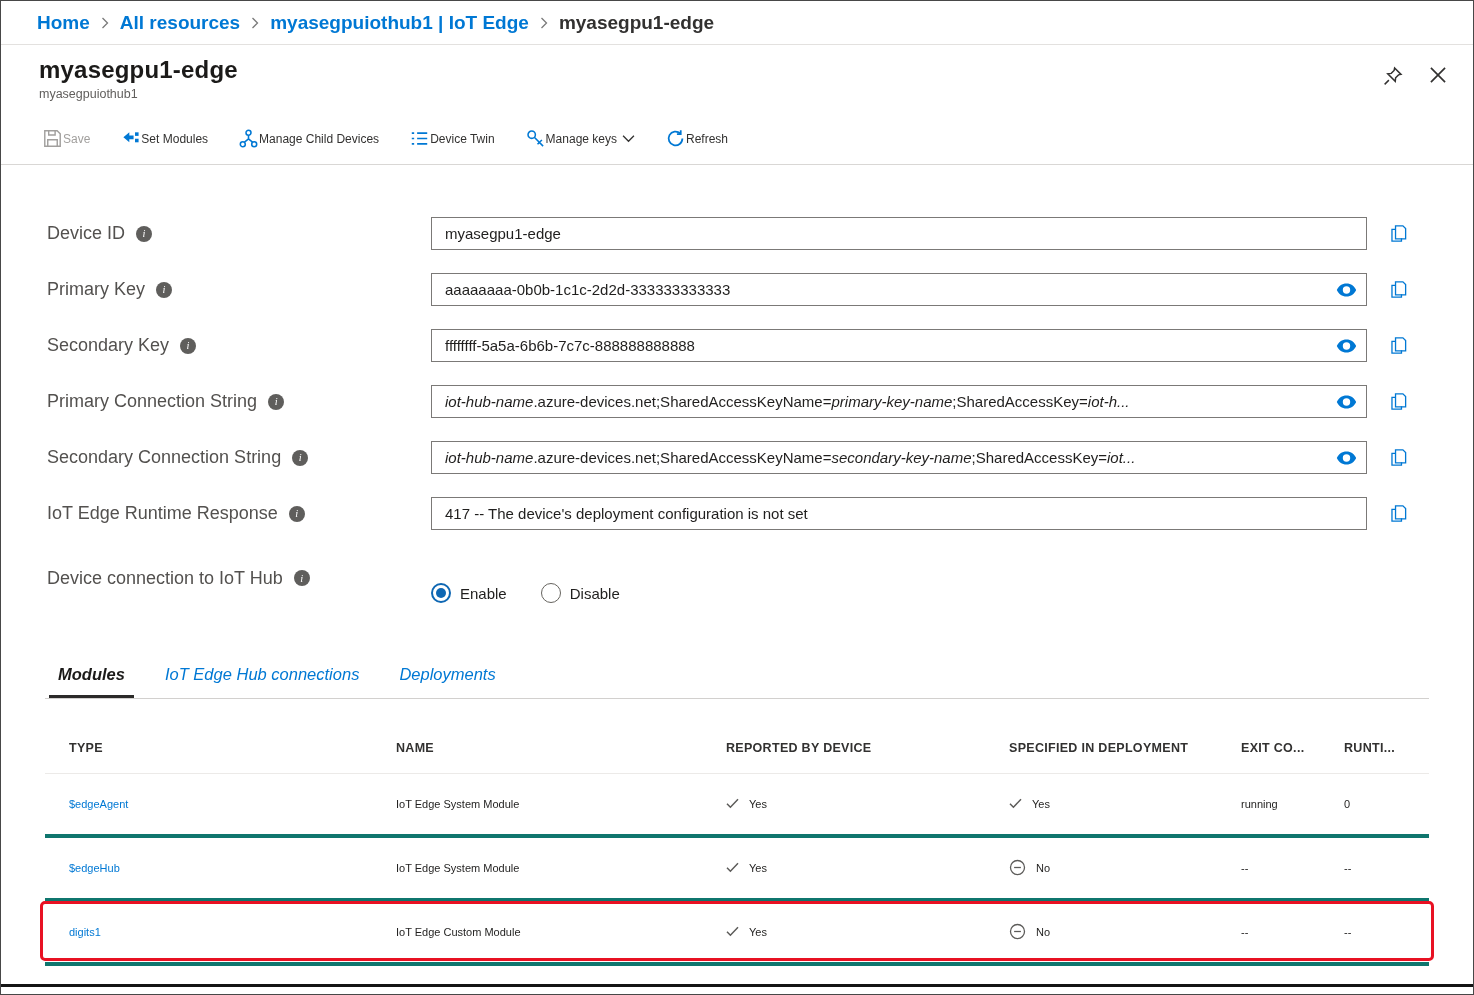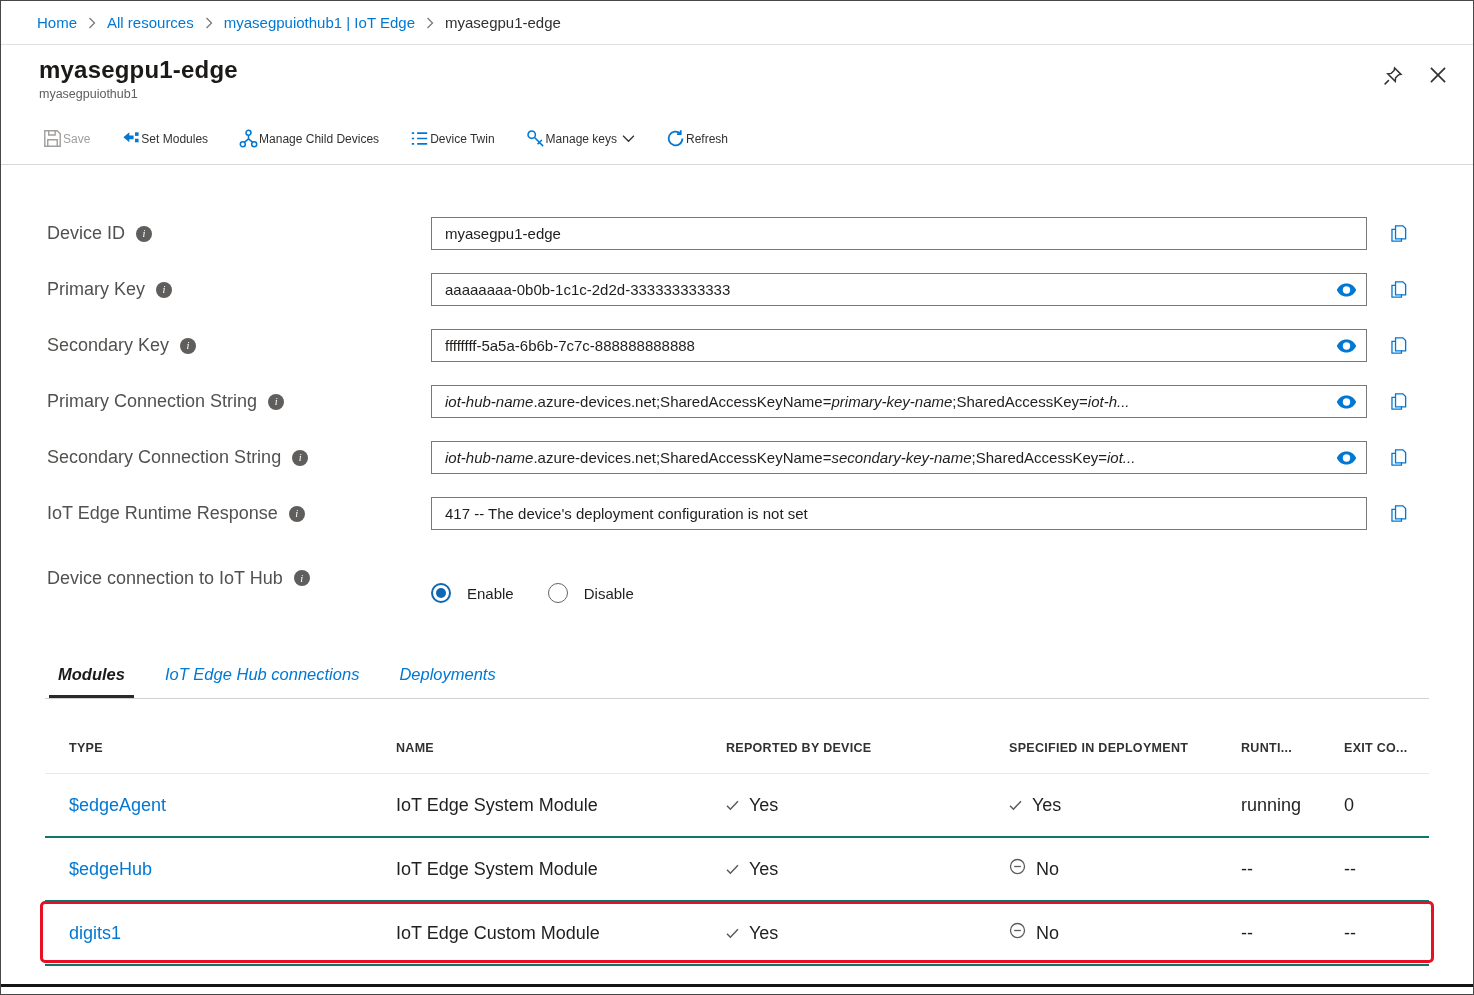--- a/index.html
+++ b/index.html
@@ -1,21 +1,21 @@
 <!DOCTYPE html>
 <html><head>
 <meta charset="utf-8">
 <style>
   * { margin:0; padding:0; box-sizing:border-box; }
   html,body { background:#fff; }
   body { font-family:"Liberation Sans", sans-serif; color:#201f1e; }
   .page { width:1474px; height:995px; border:1px solid #474747; background:#fff; position:relative; overflow:hidden; }
 
   
-  .breadcrumb-bar { height:44px; display:flex; align-items:center; padding:0 36px; font-size:15px; border-bottom:1px solid #e3e1df; }
+  .breadcrumb-bar { height:44px; display:flex; align-items:center; padding:0 36px; font-size:19px; border-bottom:1px solid #e3e1df;font-weight:bold; }
   .crumb.link { color:#0078d4; text-decoration:none; cursor:pointer; }
   .crumb.current { color:#323130; }
   .sep { display:inline-flex; margin:0 11px; align-items:center; }
 
   
   .page-header { display:flex; justify-content:space-between; padding:11px 24px 0 38px; }
   .title { font-size:24px; font-weight:700; color:#1b1a19; letter-spacing:.2px; }
   .subtitle { font-size:12.5px; color:#605e5c; margin-top:3px; }
   .header-actions { display:flex; gap:26px; padding-top:10px; padding-right:2px; }
   .hdr-icon { cursor:pointer; display:inline-flex; }
@@ -38,39 +38,39 @@
   .input-box { width:936px; height:33px; border:1px solid #7b7977; background:#fff; display:flex; align-items:center;
                padding:0 13px; position:relative; font-size:15px; color:#201f1e; }
   .input-box.with-eye { padding-right:44px; }
   .input-text { white-space:nowrap; overflow:hidden; }
   .it { font-style:italic; }
   .eye-btn { position:absolute; right:9px; top:50%; transform:translateY(-50%); display:inline-flex; cursor:pointer; }
   .copy-btn { margin-left:23px; display:inline-flex; cursor:pointer; }
 
   
   .radio-row { margin-top:17px; }
-  .radio-group { display:flex; align-items:center; gap:16px; margin-right:34px; font-size:15px; color:#201f1e; cursor:pointer;margin-top:30px; }
+  .radio-group { display:flex; align-items:center; gap:9px; margin-right:34px; font-size:15px; color:#201f1e; cursor:pointer;margin-top:30px; }
   .radio-outer { width:20px; height:20px; border-radius:50%; border:1px solid #66645f; display:inline-flex; align-items:center; justify-content:center; background:#fff; }
   .radio-outer.checked { border:2px solid #0e67b3; }
   .radio-dot { width:10px; height:10px; border-radius:50%; background:#0e67b3; }
 
   
   .tabs { display:flex; margin-top:62px; padding-left:48px; gap:22px;font-style:italic; }
   .tab { font-size:16.5px; color:#0078d4; padding:0 9px 14px; position:relative; cursor:pointer; white-space:nowrap; }
   .tab.active { color:#1b1a19; font-weight:700; }
   .tab.active::after { content:""; position:absolute; left:0; right:0; bottom:0; height:3px; background:#2b2a29; }
   .tabs-divider { border-bottom:1px solid #d2d0ce; margin:0 44px; }
 
   
   .table { margin:0 44px; }
   .thead, .trow { display:grid; grid-template-columns:351px 330px 283px 232px 103px 1fr; align-items:center; }
   .thead { align-items:end; border-bottom:1px solid #eceae8; }
   .th { font-size:12.5px; font-weight:700; color:#323130; letter-spacing:.3px; padding-bottom:18px; padding-top:42px; white-space:nowrap; }
   .th:first-child { padding-left:24px; }
-  .trow { height:64px; border-bottom:2px solid #0f766e; font-size:18px; }
+  .trow { height:64px; border-bottom:4px solid #0f766e; font-size:11px; }
   .td { white-space:nowrap; overflow:hidden; }
   .td.name { padding-left:24px; }
   .td.name a { color:#0078d4; text-decoration:none; cursor:pointer; }
   .flag { display:flex; align-items:center; gap:10px; }
   .flag svg { flex:none; }
   .trow.highlighted { position:relative; }
   .trow.highlighted::after { content:""; position:absolute; left:-5px; right:-5px; top:-1px; bottom:1px;
                              border:3px solid #e81123; border-radius:5px; pointer-events:none; }
 
   .bottom-line { position:absolute; left:0; right:0; bottom:7px; height:3px; background:#141414; }
@@ -328,22 +328,22 @@
     <div class="tab"><span>Deployments</span></div>
   </div>
   <div class="tabs-divider"></div>
 
   <div class="table">
     <div class="thead">
       <div class="th">TYPE</div>
       <div class="th">NAME</div>
       <div class="th">REPORTED BY DEVICE</div>
       <div class="th">SPECIFIED IN DEPLOYMENT</div>
+      <div class="th">EXIT CO...</div>
       <div class="th">RUNTI...</div>
-      <div class="th">EXIT CO...</div>
     </div>
 
     <div class="trow">
       <div class="td name"><a>$edgeAgent</a></div>
       <div class="td">IoT Edge System Module</div>
       <div class="td flag">
         <span><svg width="13" height="11" viewBox="0 0 13 11" fill="none" stroke="#5c5b59" stroke-width="1.5">
               <path d="M1 5.8l3.4 3.4L12 1.3"></path>
             </svg></span>
         <span>Yes</span>

